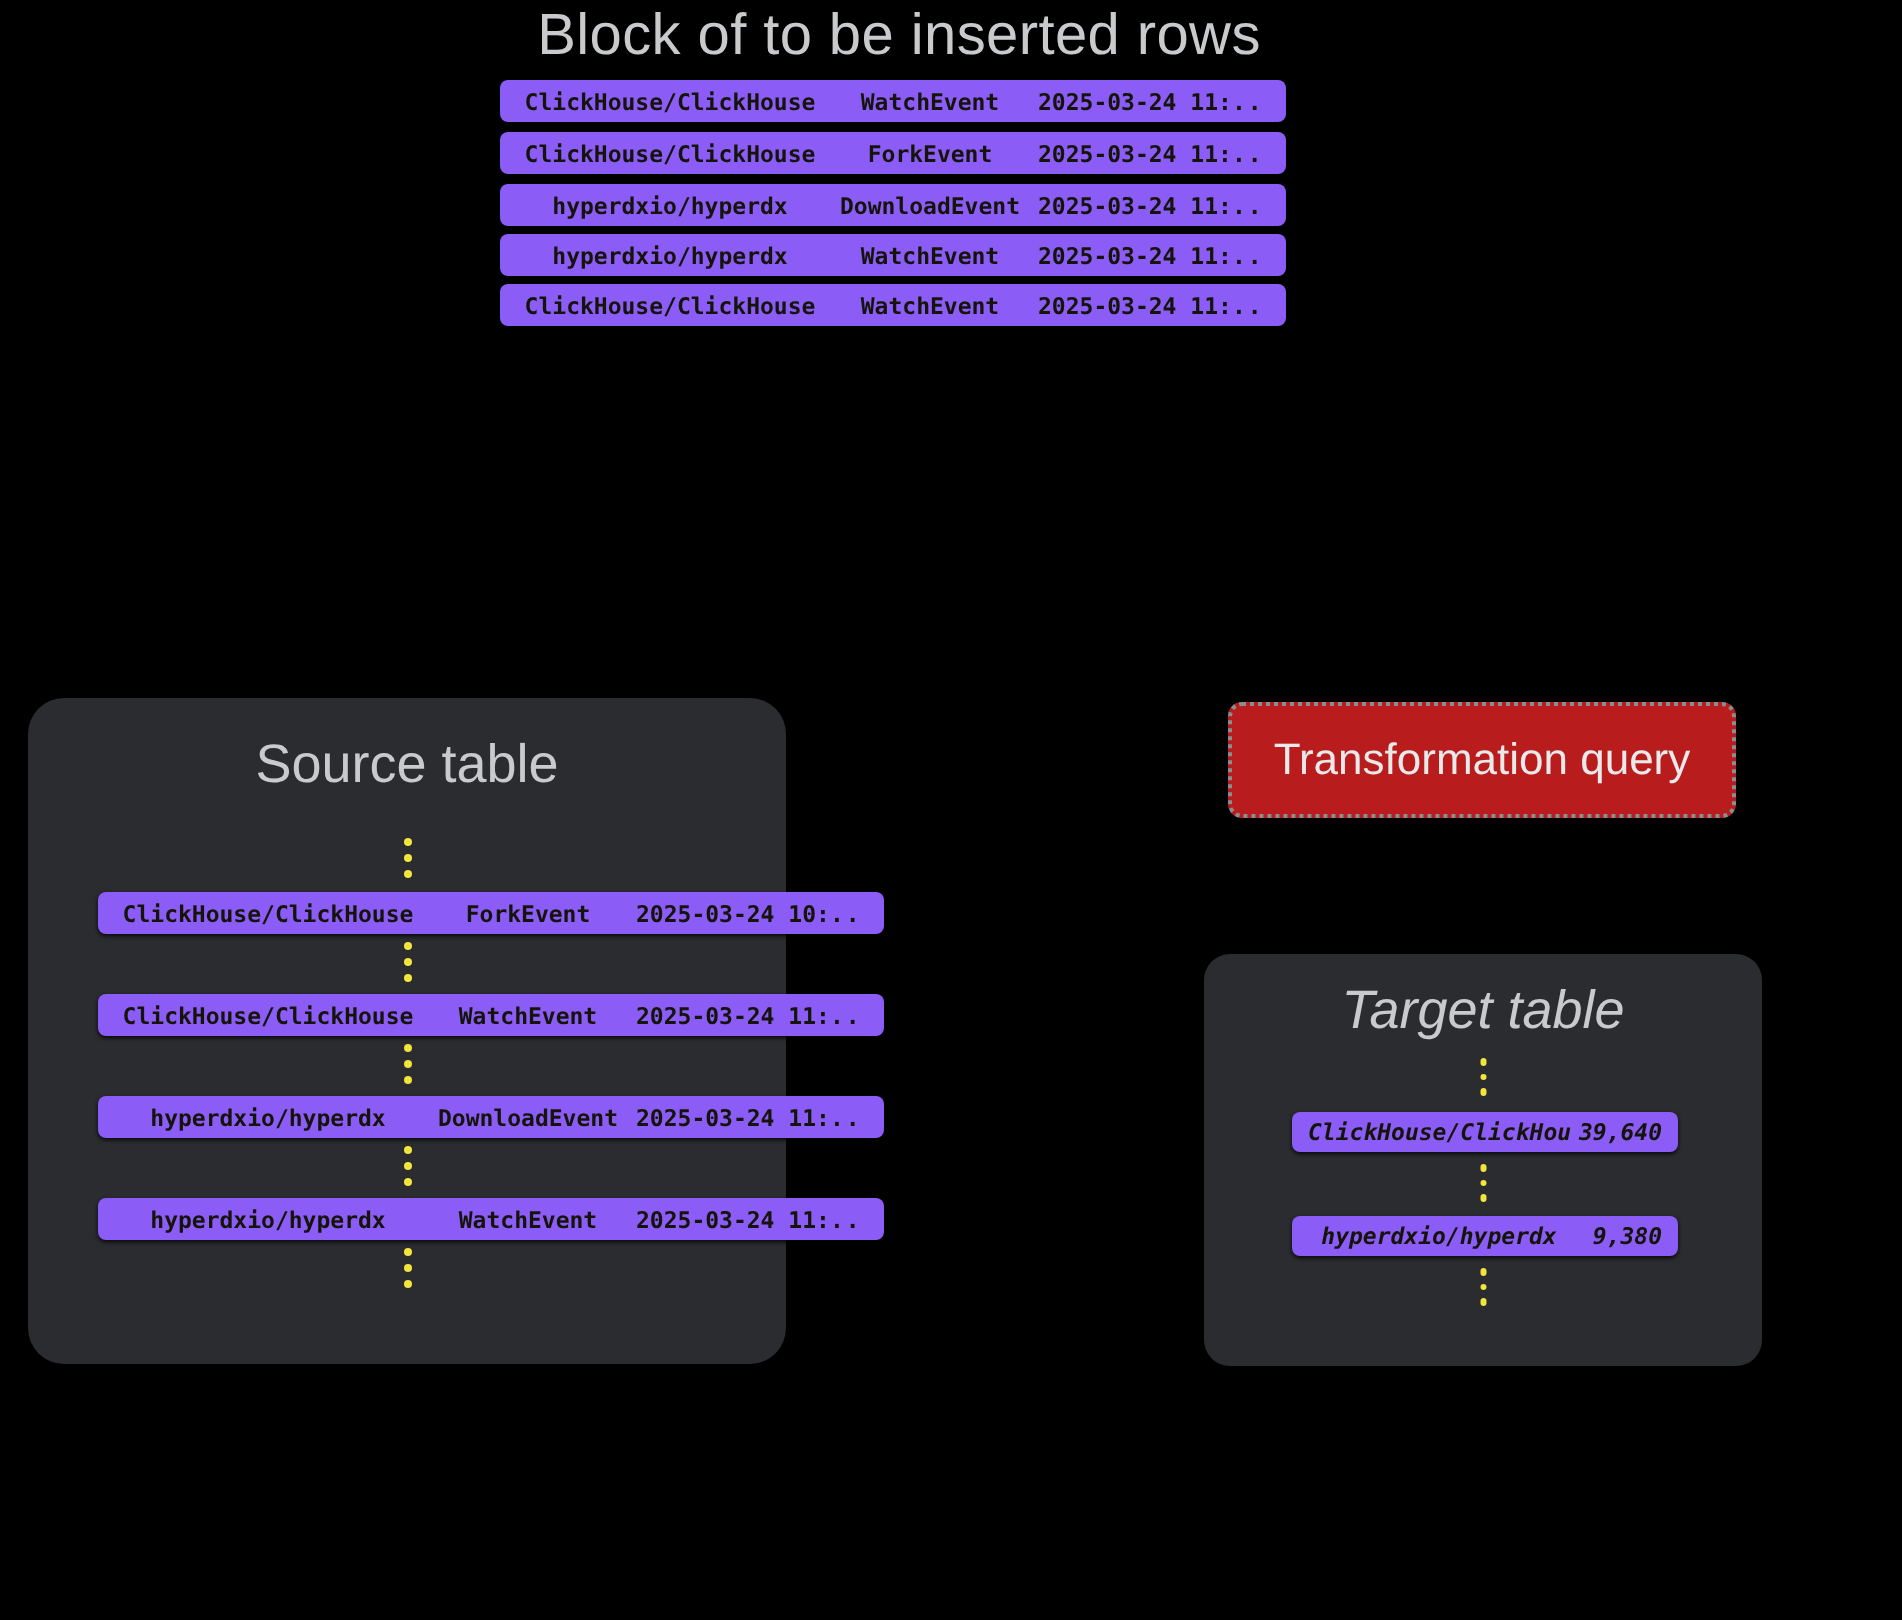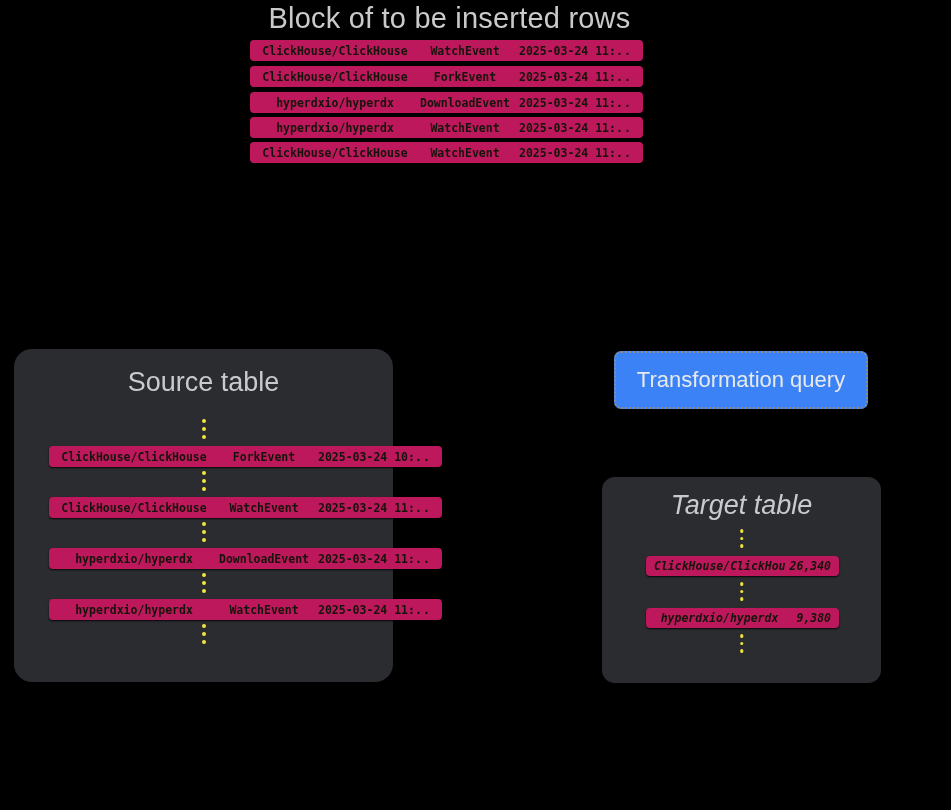--- a/index.html
+++ b/index.html
@@ -53,21 +53,21 @@
     text-align: center;
     color: #c9cacc;
     font-size: 27px;
     font-weight: 400;
     white-space: nowrap;
   }
 
   
   .row {
     position: absolute;
-    background: #be185d;
+    background: #8b5cf6;
     color: #14140a;
     border-radius: 4px;
     font-family: "DejaVu Sans Mono", monospace;
     font-weight: 700;
     display: flex;
     align-items: center;
     box-shadow: 0 1px 2px rgba(0,0,0,0.85);
     box-sizing: border-box;
   }
   .row .cell {
@@ -157,21 +157,21 @@
     height: 3.5px;
   }
 
   
   #transformation-query {
     position: absolute;
     left: 614px;
     top: 351px;
     width: 254px;
     height: 58px;
-    background: #3b82f6;
+    background: #b91c1c;
     border: 2px dotted #8b8d91;
     border-radius: 7px;
     display: flex;
     align-items: center;
     justify-content: center;
     box-sizing: border-box;
   }
   #transformation-query .label {
     color: #e8e9ea;
     font-size: 22px;
@@ -296,21 +296,21 @@
       </div>
     <div class="vdots small" style="left:50%; top:157px; transform:translateX(-50%);">
         <i></i>
         <i></i>
         <i></i>
       </div>
 
     <div id="target-rows">
       <div class="row" style="top:79px;">
         <span class="cell c-repo">ClickHouse/ClickHouse</span>
-        <span class="cell c-val">26,340</span>
+        <span class="cell c-val">39,640</span>
       </div>
       <div class="row" style="top:131px;">
         <span class="cell c-repo">hyperdxio/hyperdx</span>
         <span class="cell c-val">9,380</span>
       </div>
     </div>
   </div>
 
 </div>
 

